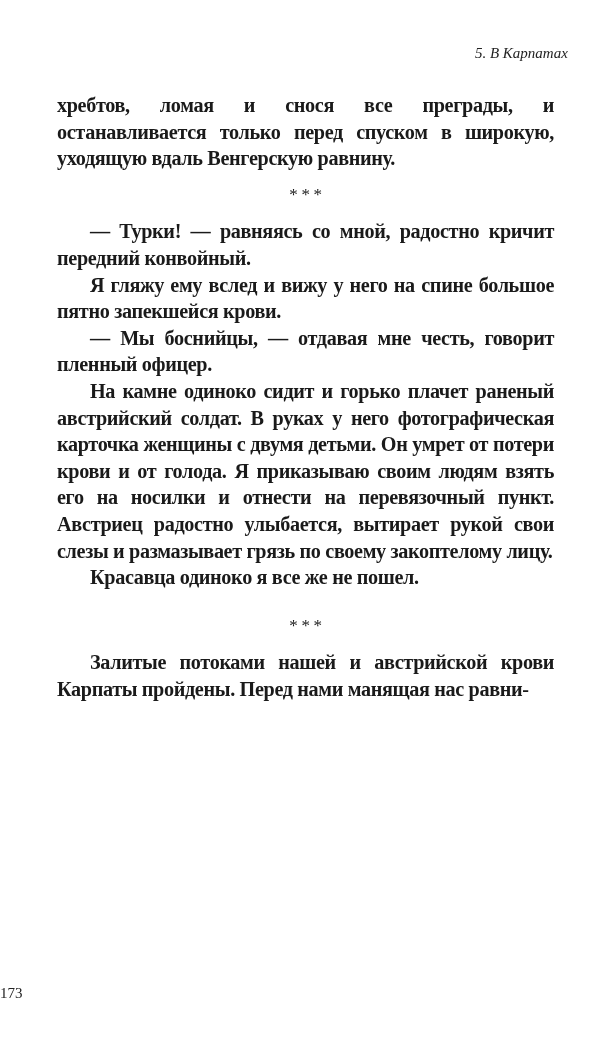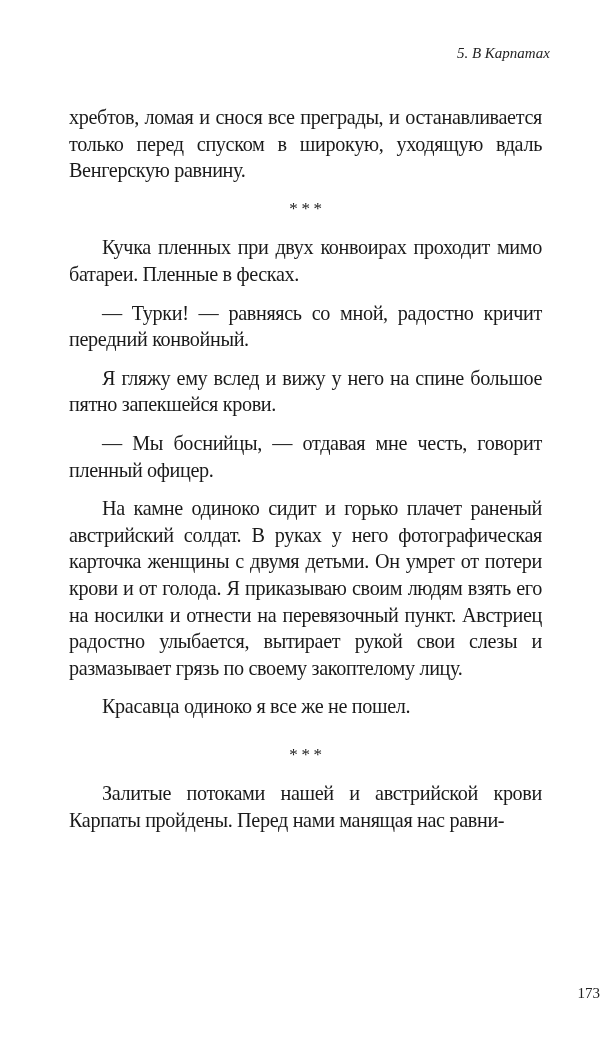--- a/index.html
+++ b/index.html
@@ -3,51 +3,50 @@
 <meta charset="utf-8">
 <style>
   html, body { margin: 0; padding: 0; background: #ffffff; }
   body { width: 600px; height: 1037px; position: relative; overflow: hidden; }
   .page {
     position: absolute; left: 0; top: 0; width: 600px; height: 1037px;
     background: #ffffff; color: #1a1a1a;
     font-family: "Liberation Serif", "DejaVu Serif", serif;
   }
   .running-head {
-    position: absolute; top: 45px; right: 50px;
+    position: absolute; top: 45px; right: 32px;
     font-style: italic; font-size: 15px; color: #222;
   }
   .body-text {
     position: absolute; left: 57px; top: 92px; width: 497px;
     font-size: 20.2px; line-height: 26.6px;
     text-align: justify; letter-spacing: -0.35px;
   }
-  .body-text p { margin: 12px; text-indent: 33px; }
+  .body-text p { margin: 0; text-indent: 33px; font-weight: bold; }
   .body-text p.noindent { text-indent: 0; }
   .sep {
     text-align: center; text-indent: 0; font-size: 17px;
     height: 26.6px; line-height: 26.6px; margin: 10px 0 10px 0;
   }
   .folio {
-    position: absolute; top: 985px; left: 0; width: 600px; text-align: right;
+    position: absolute; top: 985px; left: 0; width: 600px; text-align: left;
     font-size: 15px; color: #222;
   }
 </style>
 </head>
 <body>
 
 <div class="page">
   <div class="running-head">5. В Карпатах</div>
 
   <div class="body-text">
     <p class="noindent">хребтов, ломая и снося все преграды, и останавливается только перед спуском в широкую, уходящую вдаль Венгерскую равнину.</p>
 
     <div class="sep">* * *</div>
 
-    <p>Кучка пленных при двух конвоирах проходит мимо батареи. Пленные в фесках.</p>
     <p>— Турки! — равняясь со мной, радостно кричит передний конвойный.</p>
     <p>Я гляжу ему вслед и вижу у него на спине большое пятно запекшейся крови.</p>
     <p>— Мы боснийцы, — отдавая мне честь, говорит пленный офицер.</p>
     <p>На камне одиноко сидит и горько плачет раненый австрийский солдат. В руках у него фотографическая карточка женщины с двумя детьми. Он умрет от потери крови и от голода. Я приказываю своим людям взять его на носилки и отнести на перевязочный пункт. Австриец радостно улыбается, вытирает рукой свои слезы и размазывает грязь по своему закоптелому лицу.</p>
     <p>Красавца одиноко я все же не пошел.</p>
 
     <div class="sep" style="margin-top:22px;">* * *</div>
 
     <p>Залитые потоками нашей и австрийской крови Карпаты пройдены. Перед нами манящая нас равни-</p>
   </div>

